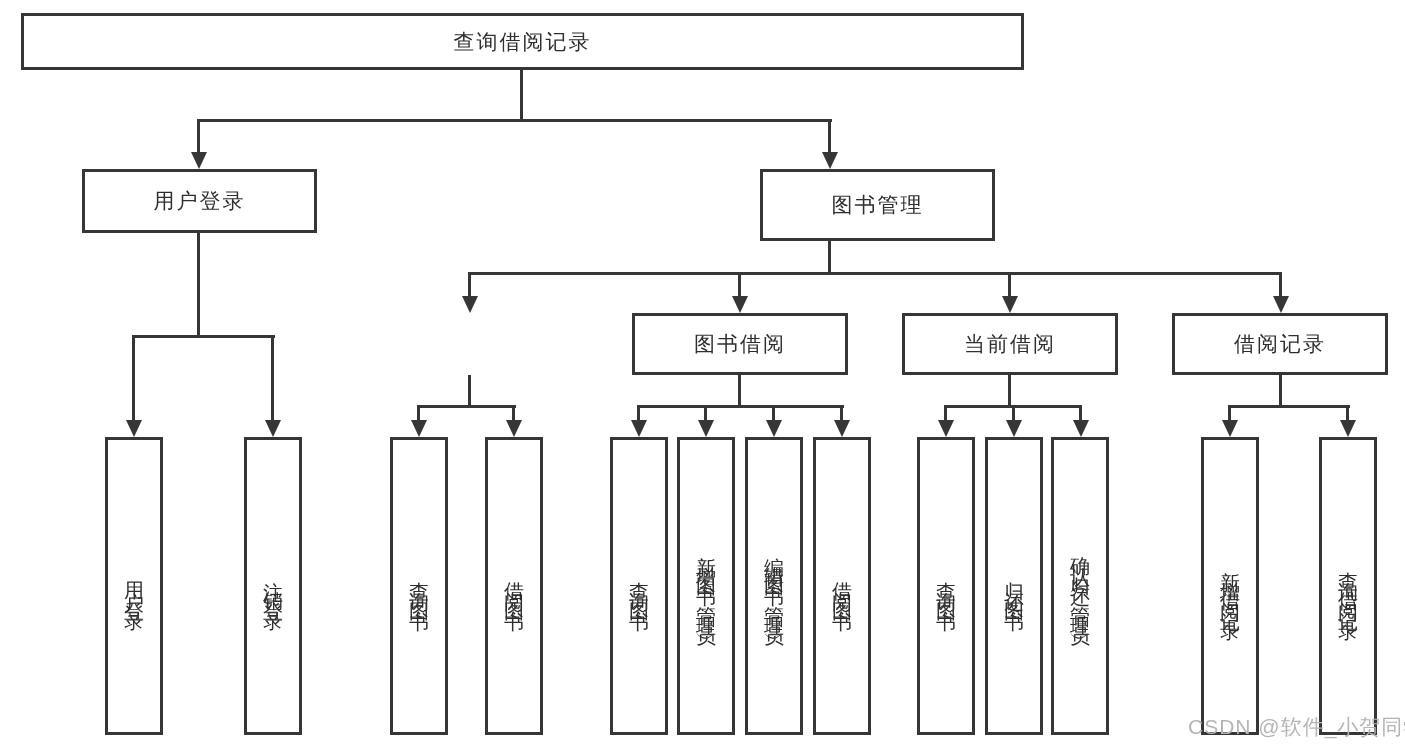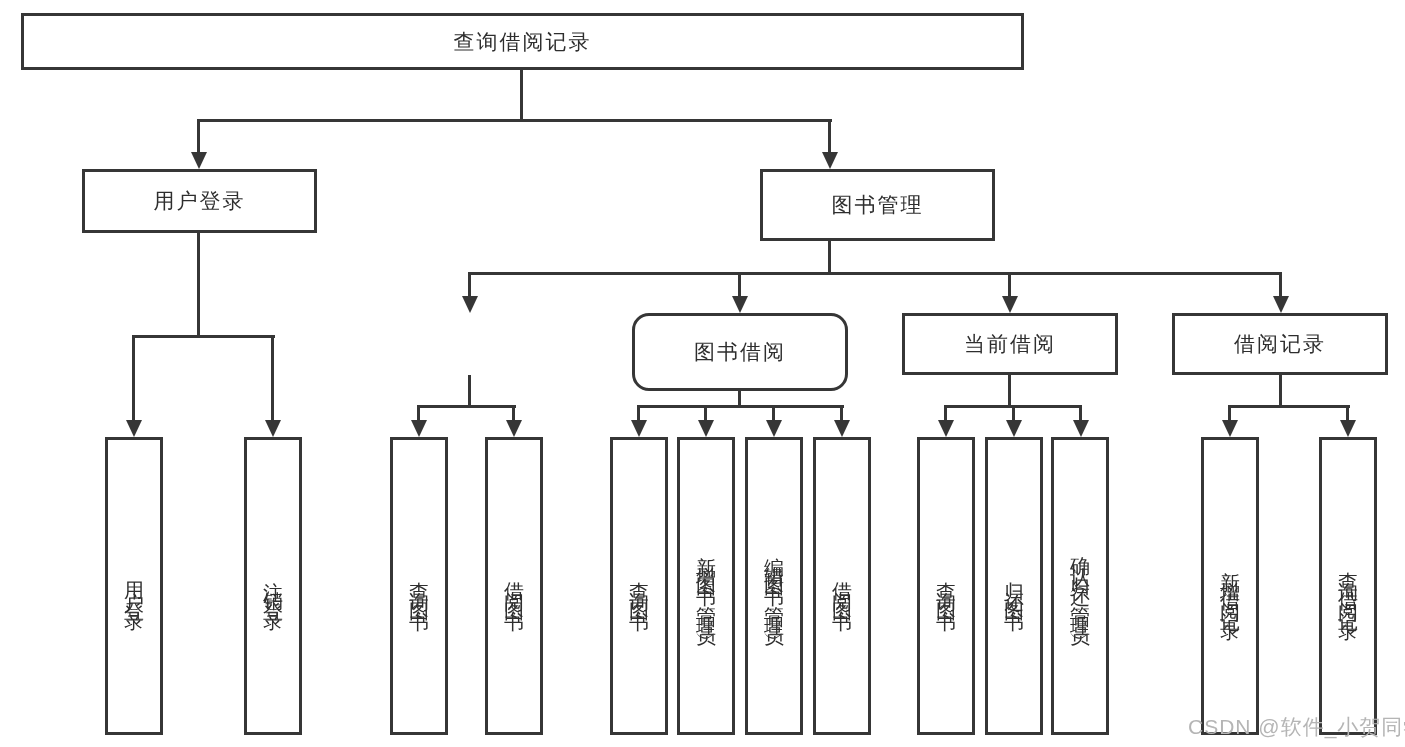--- a/index.html
+++ b/index.html
@@ -97,21 +97,21 @@
     <span class="hlabel">查询借阅记录</span>
   </div>
 
   <div class="box" style="left:82px;top:169px;width:235px;height:64px;">
     <span class="hlabel">用户登录</span>
   </div>
   <div class="box" style="left:712px;top:169px;width:235px;height:72px;margin-left:48px;">
     <span class="hlabel">图书管理</span>
   </div>
 
-  <div class="box" style="left:632px;top:313px;width:216px;height:78px;border-radius:17px;">
+  <div class="box" style="left:632px;top:313px;width:216px;height:62px;">
     <span class="hlabel">图书借阅</span>
   </div>
   <div class="box" style="left:902px;top:313px;width:216px;height:62px;">
     <span class="hlabel">当前借阅</span>
   </div>
   <div class="box" style="left:1172px;top:313px;width:216px;height:62px;justify-content:center;">
     <span class="hlabel">借阅记录</span>
   </div>
 
   <div class="box" style="left:105px;top:437px;width:58px;height:298px;">

